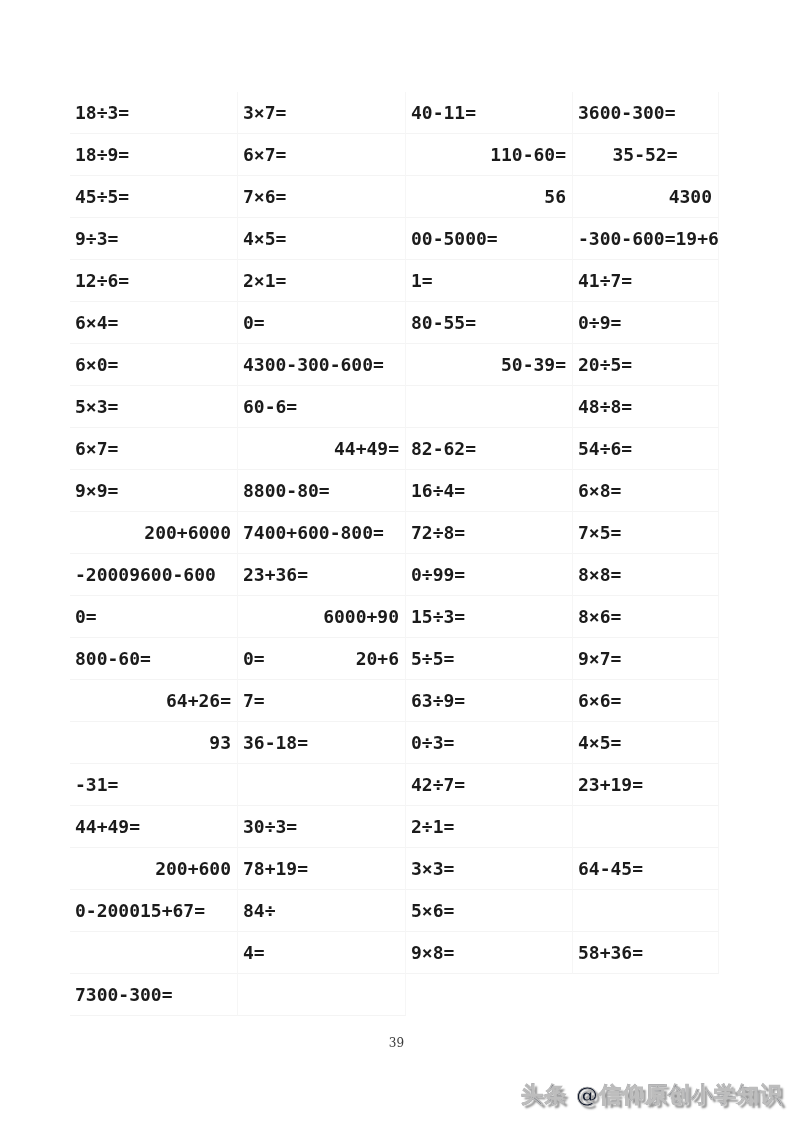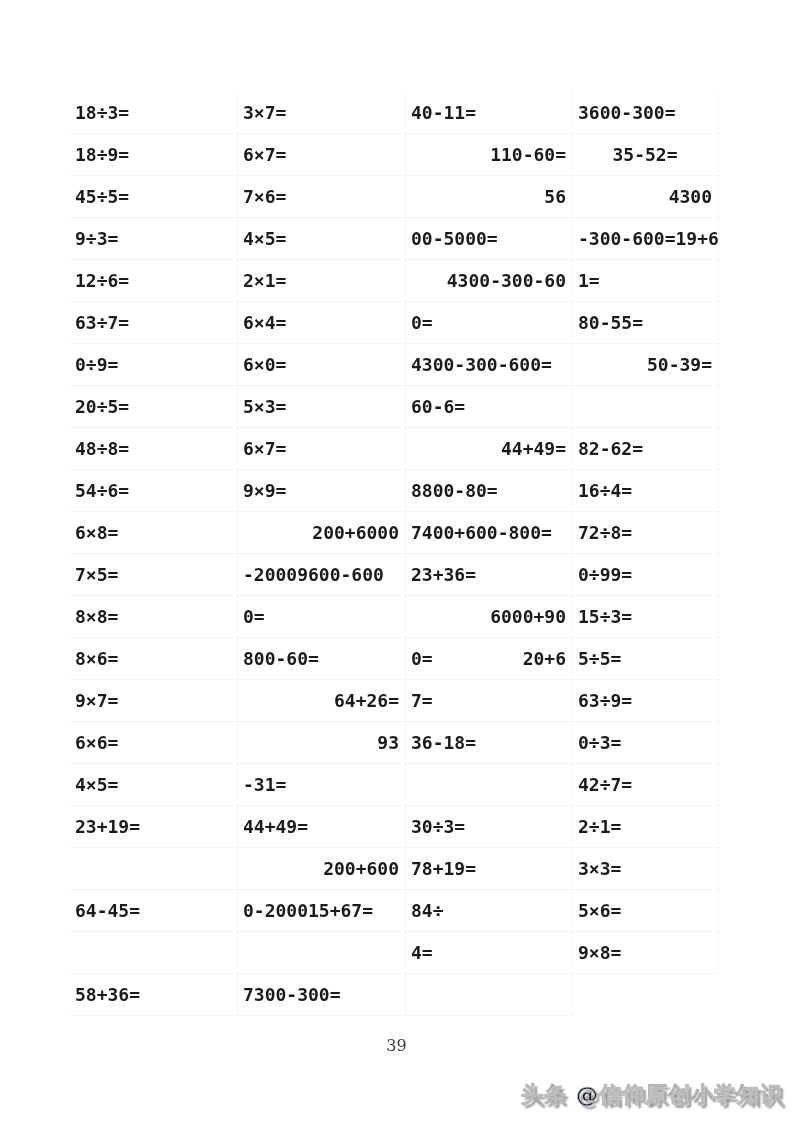--- a/index.html
+++ b/index.html
@@ -45,21 +45,21 @@
   .a-r { justify-content: flex-end; align-items: center; }
   .a-c { justify-content: center; }
   .a-s { justify-content: space-between; }
   .page-number {
     position: absolute;
     top: 1036px;
     left: 0;
     width: 100%;
     text-align: center;
     font-family: "DejaVu Serif", serif;
-    font-size: 16px;
+    font-size: 12px;
     color: #3a3a3a;
   }
   .watermark {
     position: absolute;
     right: 10px;
     bottom: 12px;
     font-family: "DejaVu Sans", sans-serif;
     font-weight: bold;
     font-size: 22px;
     letter-spacing: 1px;
@@ -123,28 +123,25 @@
       </div>
       <div class="cell a-l">
         <span>-300-600=19+6</span>
       </div>
       <div class="cell a-l">
         <span>12÷6=</span>
       </div>
       <div class="cell a-l">
         <span>2×1=</span>
       </div>
-      <div class="cell a-r">
-        <span>4300-300-60</span>
-      </div>
       <div class="cell a-l">
         <span>1=</span>
       </div>
       <div class="cell a-l">
-        <span>63÷7=</span>
+        <span>41÷7=</span>
       </div>
       <div class="cell a-l">
         <span>6×4=</span>
       </div>
       <div class="cell a-l">
         <span>0=</span>
       </div>
       <div class="cell a-l">
         <span>80-55=</span>
       </div>

